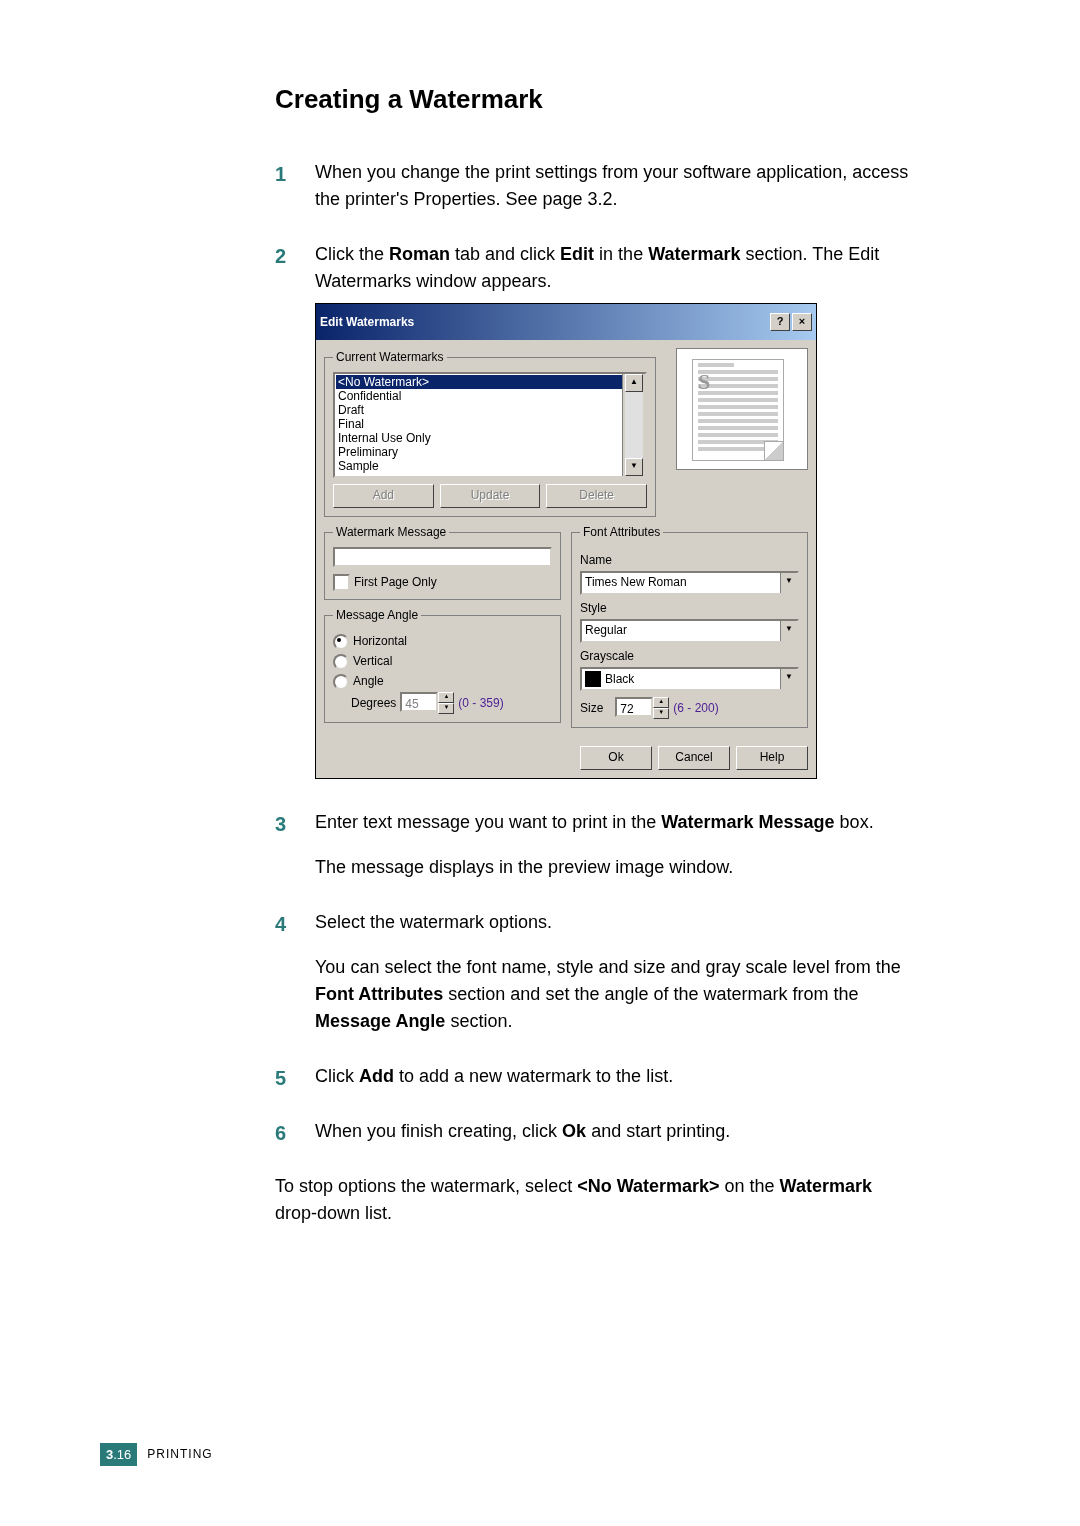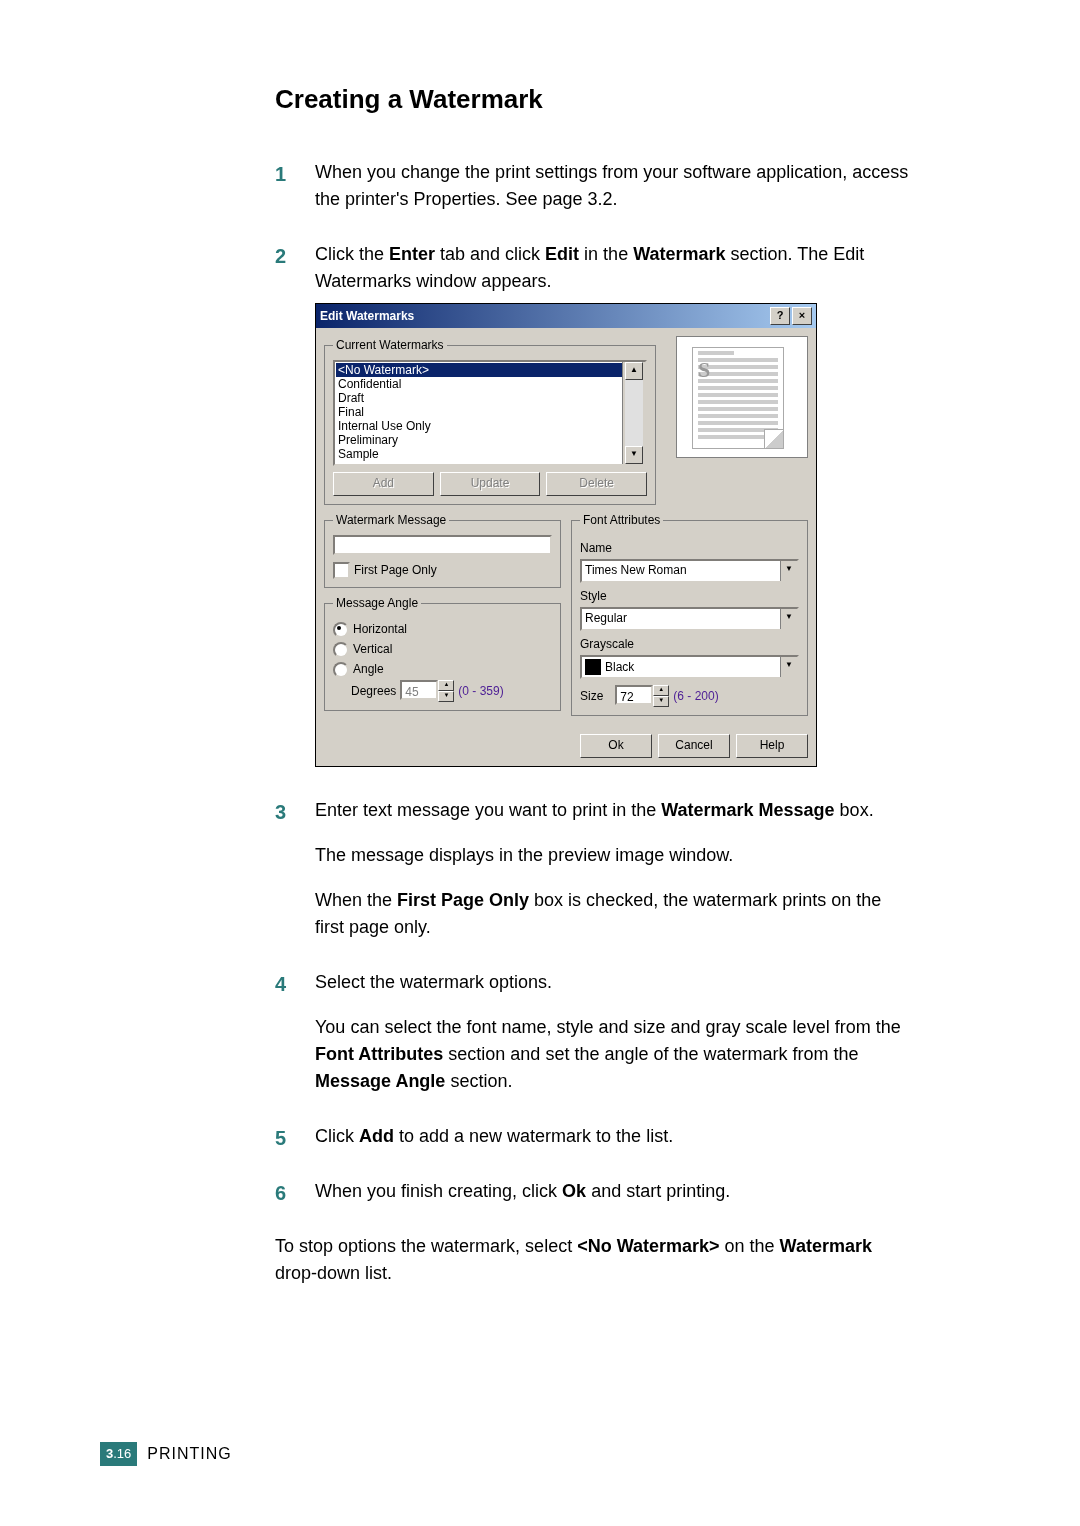--- a/index.html
+++ b/index.html
@@ -5,21 +5,21 @@
 body{margin:0;background:#fff;font-family:Verdana,Geneva,sans-serif;color:#000;font-size:18px;line-height:1.5}
 .page{width:1080px;height:1526px;padding:80px 90px 0 100px;box-sizing:border-box;position:relative}
 .content{margin-left:175px;max-width:640px}
 h1{font-size:26px;font-weight:bold;margin:0 0 40px 0}
 ol{list-style:none;padding:0;margin:0}
 ol>li{position:relative;padding-left:40px;margin-bottom:28px}
 .num{position:absolute;left:0;top:0;font-weight:bold;color:#2a7a7a;font-size:20px}
 .sub{margin-top:18px}
 .screenshot{margin:8px 0 30px 0}
 .dlg{width:500px;background:#d4d0c8;border:1px solid #000;font-family:Tahoma,sans-serif;font-size:12px}
-.titlebar{background:linear-gradient(to right,#0a246a,#a6caf0);color:#fff;padding:3px 4px;display:flex;align-items:center;font-weight:bold}
+.titlebar{background:linear-gradient(to right,#0a246a,#a6caf0);color:#fff;padding:9px 4px;display:flex;align-items:center;font-weight:bold}
 .titlebar .ttl{flex:1}
 .tbtn{width:18px;height:16px;background:#d4d0c8;border:1px solid #fff;border-right-color:#404040;border-bottom-color:#404040;color:#000;font-size:11px;font-weight:bold;text-align:center;line-height:14px;margin-left:2px}
 .dlgbody{padding:8px}
 fieldset{border:1px solid #808080;margin:0 0 6px 0;padding:6px 8px 8px 8px;position:relative}
 fieldset legend{font-size:12px;padding:0 3px}
 .row{display:flex;gap:10px}
 .col{flex:1}
 .listbox{background:#fff;border:2px inset #d4d0c8;height:100px;overflow:hidden;padding:1px;font-size:12px;position:relative}
 .listbox .sel{background:#0a246a;color:#fff;padding:0 2px}
 .listbox div{padding:0 2px;line-height:14px}
@@ -50,38 +50,38 @@
 .spinbox{display:flex}
 .spinbox .input{width:38px}
 .spinbtns{display:flex;flex-direction:column}
 .spinbtns div{width:14px;height:9px;background:#d4d0c8;border:1px solid #fff;border-right-color:#404040;border-bottom-color:#404040;font-size:6px;text-align:center;line-height:7px}
 .range{font-size:12px;color:#4c1d95}
 .dlgbtns{display:flex;justify-content:flex-end;gap:6px;padding:4px 8px 8px 0}
 .dlgbtns .btn{flex:none;width:70px}
 .footer{position:absolute;left:100px;bottom:60px;display:flex;align-items:center;gap:10px}
 .pgbox{background:#2a7a7a;color:#fff;padding:2px 6px;font-size:13px}
 .pgbox b{font-weight:bold}
-.footlabel{font-size:16px;letter-spacing:1px;font-variant:small-caps}
+.footlabel{font-size:12px;letter-spacing:1px;font-variant:small-caps}
 </style>
 </head>
 <body>
 
 <div class="page">
 <div class="content">
 <h1>Creating a Watermark</h1>
 <ol>
 
 <li>
 <span class="num">1</span>
 <span>When you change the print settings from your software application, access the printer's Properties. See page 3.2.</span>
 </li>
 
 <li>
 <span class="num">2</span>
-<span><span>Click the </span><b>Enter</b><span> tab and click </span><b>Edit</b><span> in the </span><b>Watermark</b><span> section. The Edit Watermarks window appears.</span></span>
+<span><span>Click the </span><b>Roman</b><span> tab and click </span><b>Edit</b><span> in the </span><b>Watermark</b><span> section. The Edit Watermarks window appears.</span></span>
 
 <div class="screenshot">
 <div class="dlg">
 <div class="titlebar">
 <span class="ttl">Edit Watermarks</span>
 <div class="tbtn">?</div>
 <div class="tbtn">×</div>
 </div>
 <div class="dlgbody">
 <div class="row">
@@ -209,21 +209,20 @@
 <div class="btn">Help</div>
 </div>
 </div>
 </div>
 </li>
 
 <li>
 <span class="num">3</span>
 <span><span>Enter text message you want to print in the </span><b>Watermark Message</b><span> box.</span></span>
 <div class="sub">The message displays in the preview image window.</div>
-<div class="sub"><span>When the </span><b>First Page Only</b><span> box is checked, the watermark prints on the first page only.</span></div>
 </li>
 
 <li>
 <span class="num">4</span>
 <span>Select the watermark options.</span>
 <div class="sub"><span>You can select the font name, style and size and gray scale level from the </span><b>Font Attributes</b><span> section and set the angle of the watermark from the </span><b>Message Angle</b><span> section.</span></div>
 </li>
 
 <li>
 <span class="num">5</span>

